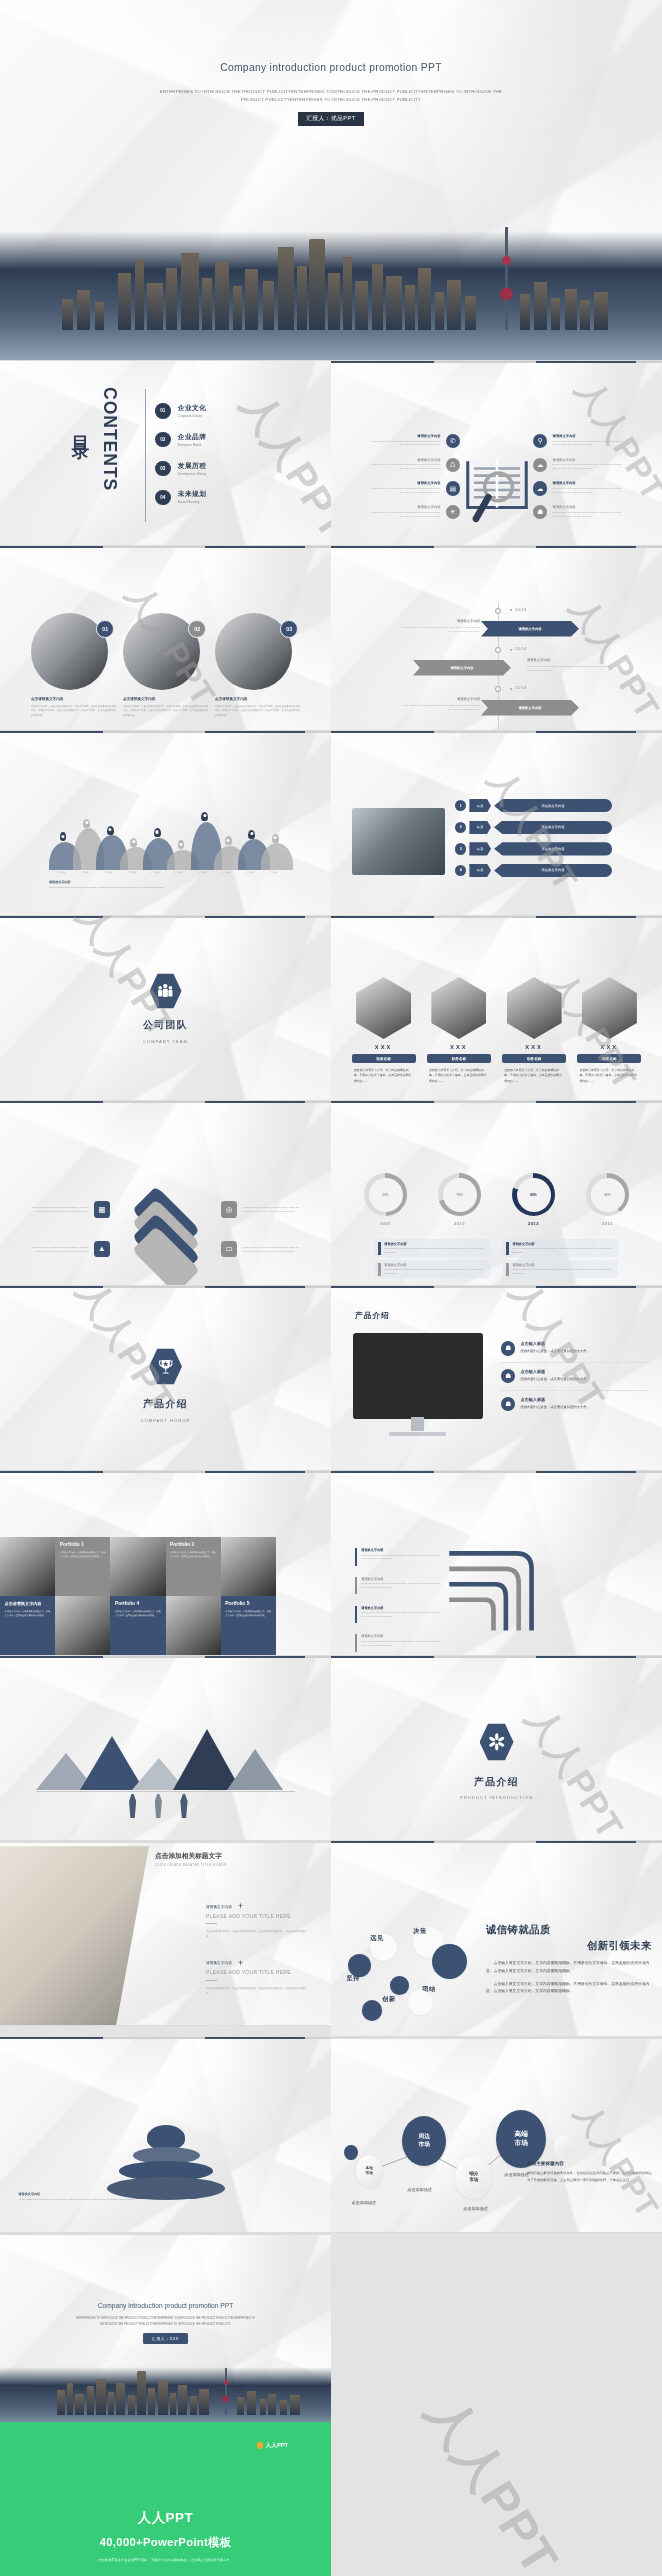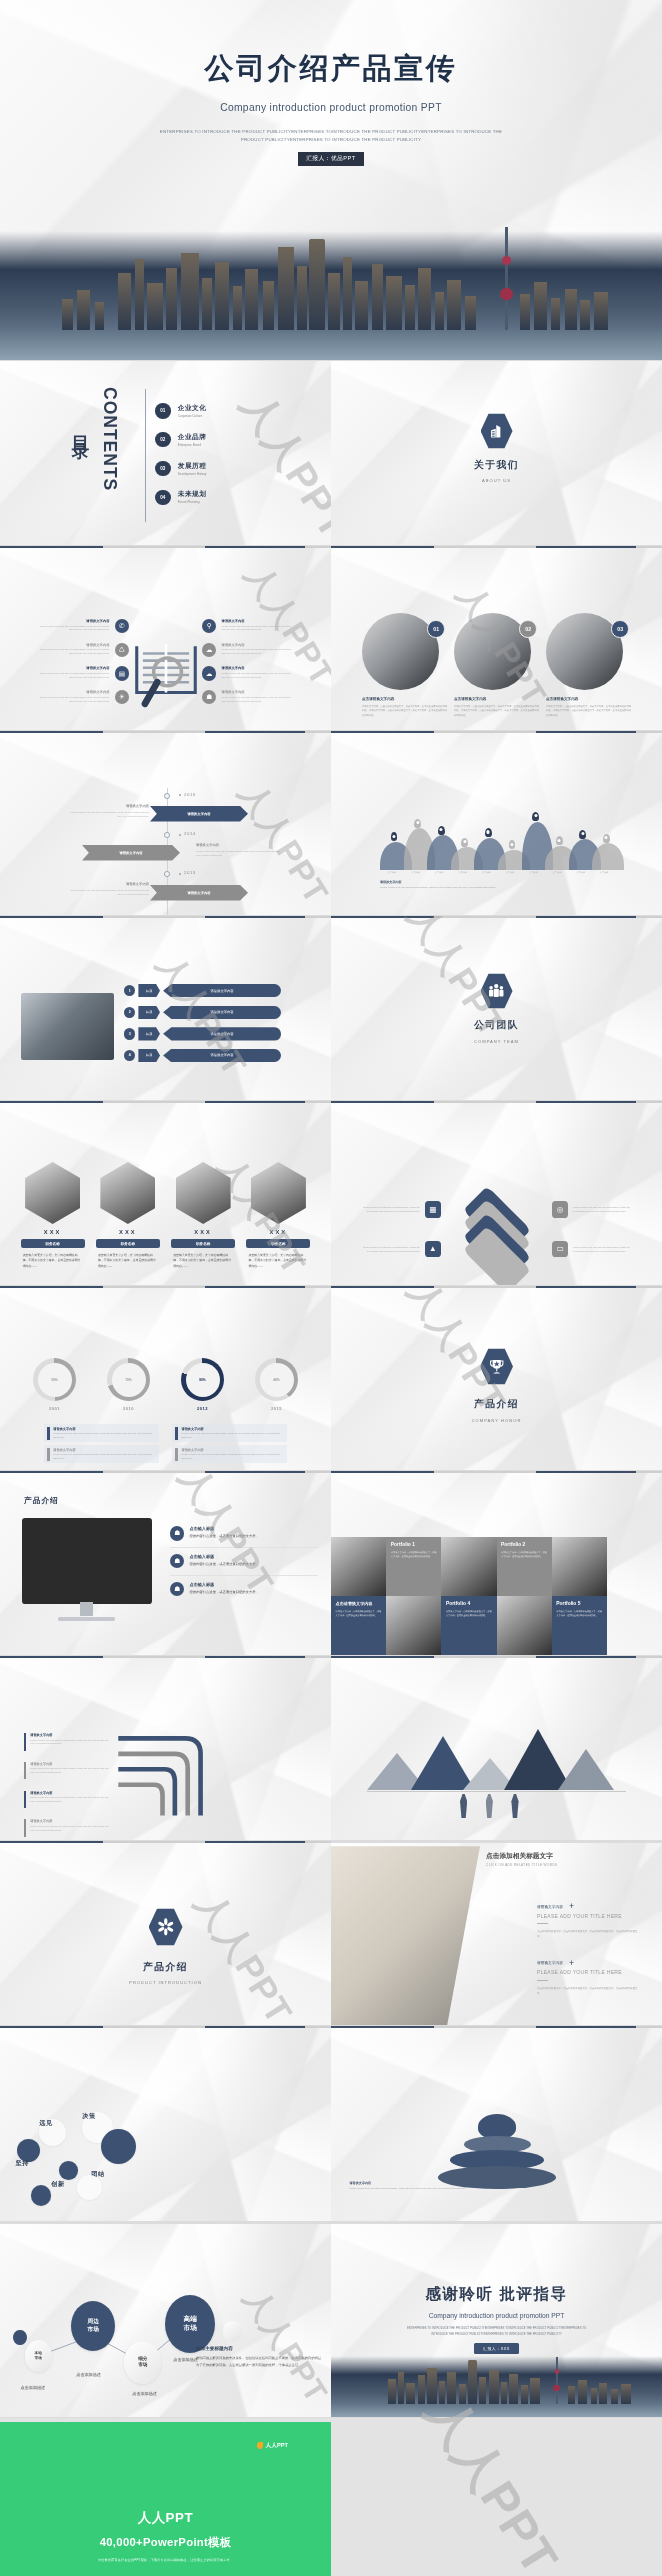--- a/index.html
+++ b/index.html
@@ -138,21 +138,20 @@
     <div class="bld" style="left:551px;width:9.3px;height:32px;"></div>
     <div class="bld" style="left:565px;width:12.4px;height:41px;"></div>
     <div class="bld" style="left:580px;width:10.3px;height:30px;"></div>
     <div class="bld" style="left:594px;width:14.4px;height:38px;"></div>
     <div class="bld" style="left:62px;width:11.3px;height:31px;"></div>
     <div class="bld" style="left:77px;width:13.4px;height:40px;"></div>
     <div class="bld" style="left:95px;width:9.3px;height:28px;"></div>
   </div>
 
   <div style="position:absolute;left:0;right:0;top:49px;z-index:6;">
-    <div class="cover-title">公司介绍产品宣传</div>
     <div class="cover-sub" style="margin-top:13.4px;">Company introduction product promotion PPT</div>
     <div class="cover-desc" style="margin:14.4px auto 0;width:361px;">ENTERPRISES TO INTRODUCE THE PRODUCT PUBLICITYENTERPRISES TOINTRODUCE THE PRODUCT PUBLICITYENTERPRISES TO INTRODUCE THE PRODUCT PUBLICITYENTERPRISES TO INTRODUCE THE PRODUCT PUBLICITY</div>
     <div style="text-align:center;margin-top:7.2px;">
       <span class="cover-badge">汇报人：优品PPT</span>
     </div>
   </div>
 </div>
 
 <div class="grid2">
 
@@ -189,37 +188,20 @@
           <div style="width:15.5px;height:15.5px;border-radius:50%;background:#2f3e55;color:#fff;font-size:4.6px;font-weight:bold;display:flex;align-items:center;justify-content:center;">04</div>
           <div>
             <div style="font-size:6.7px;font-weight:bold;color:#2f3e55;letter-spacing:0.5px;">未来规划</div>
             <div style="font-size:3.1px;color:#8c8c8c;margin-top:1px;">Future Planning</div>
           </div>
         </div>
       </div>
     <div class="wm" style="left:214px;top:77px;font-size:40px;">人人PPT</div>
   </div>
 
-  <div class="slide cell">
-    <div class="poly-bg"></div>
-    <div class="hex" style="position:absolute;left:50%;top:52px;transform:translateX(-50%);width:32px;height:36px;">
-      <svg width="15.5" height="16.5" viewBox="0 0 30 32">
-          <path d="M14 4 L22 8 L22 28 L14 28 Z" fill="#fff"></path>
-          <path d="M4 14 L13 11 L13 28 L4 28 Z" fill="#fff"></path>
-          <g fill="#3d5273">
-            <rect x="6" y="16" width="5" height="1.6"></rect>
-            <rect x="6" y="19" width="5" height="1.6"></rect>
-            <rect x="6" y="22" width="5" height="1.6"></rect>
-            <rect x="6" y="25" width="5" height="1.6"></rect>
-          </g>
-        </svg>
-    </div>
-    <div class="sect-cn" style="position:absolute;left:0;right:0;top:98px;">关于我们</div>
-    <div class="sect-en" style="position:absolute;left:0;right:0;top:114px;">ABOUT US</div>
-  </div>
 
   <div class="slide cell">
     <div class="poly-bg"></div>
     <div class="hdr-line">
         <span class="b1"></span>
         <span class="b2"></span>
       </div>
     <div class="s-title" style="margin-top:11.3px;">点击添加相关标题文字</div>
     <div class="s-sub">CLICK ON ADD RELATED TITLE WORDS</div>
     <div id="icon-grid-left" style="position:absolute;left:36px;top:73px;width:93px;">
@@ -874,20 +856,26 @@
         <div style="position:absolute;left:72px;top:9.3px;font-size:6.2px;font-weight:bold;color:#2f3e55;letter-spacing:0.5px;">决策</div>
         <div style="position:absolute;left:91px;top:26px;width:35px;height:35px;border-radius:50%;background:#3d5273;box-shadow:0 0.5px 2.1px rgba(0,0,0,.07);"></div>
         <div style="position:absolute;left:7.2px;top:36px;width:23px;height:23px;border-radius:50%;background:#3d5273;box-shadow:0 0.5px 2.1px rgba(0,0,0,.07);"></div>
         <div style="position:absolute;left:5.2px;top:56px;font-size:6.2px;font-weight:bold;color:#2f3e55;letter-spacing:0.5px;">坚持</div>
         <div style="position:absolute;left:49px;top:58px;width:18.5px;height:18.5px;border-radius:50%;background:#3d5273;box-shadow:0 0.5px 2.1px rgba(0,0,0,.07);"></div>
         <div style="position:absolute;left:81px;top:67px;font-size:6.2px;font-weight:bold;color:#2f3e55;letter-spacing:0.5px;">团结</div>
         <div style="position:absolute;left:41px;top:77px;font-size:6.2px;font-weight:bold;color:#2f3e55;letter-spacing:0.5px;">创新</div>
         <div style="position:absolute;left:67px;top:72px;width:25px;height:25px;border-radius:50%;background:rgba(250,250,250,.95);box-shadow:0 0.5px 2.1px rgba(0,0,0,.07);"></div>
         <div style="position:absolute;left:20.6px;top:82px;width:20.6px;height:20.6px;border-radius:50%;background:#3d5273;box-shadow:0 0.5px 2.1px rgba(0,0,0,.07);"></div>
       </div>
+    <div style="position:absolute;left:155px;right:10.3px;top:82px;">
+      <div style="font-size:10.3px;font-weight:bold;color:#2f3e55;letter-spacing:0.5px;">诚信铸就品质</div>
+      <div style="font-size:10.3px;font-weight:bold;color:#2f3e55;letter-spacing:0.5px;text-align:right;margin-top:2.1px;">创新引领未来</div>
+      <div style="font-size:3.8px;color:#4b4b4b;line-height:2;text-indent:2em;margin-top:7.2px;">点击输入简要文字介绍，文字内容需概括精炼。不用多余的文字修饰，言简意赅的说明分项内容。点击输入简要文字介绍，文字内容需概括精炼。</div>
+      <div style="font-size:3.8px;color:#4b4b4b;line-height:2;text-indent:2em;margin-top:5.2px;">点击输入简要文字介绍，文字内容需概括精炼。不用多余的文字修饰，言简意赅的说明分项内容。点击输入简要文字介绍，文字内容需概括精炼。</div>
+    </div>
   </div>
 
   <div class="slide cell tall">
     <div class="poly-bg"></div>
     <div class="hdr-line">
         <span class="b1"></span>
         <span class="b2"></span>
       </div>
     <div class="s-title" style="margin-top:13.4px;">点击添加相关标题文字</div>
     <div class="s-sub">CLICK ON ADD RELATED TITLE WORDS</div>
@@ -927,21 +915,20 @@
       <div style="font-size:4.6px;font-weight:bold;color:#2f3e55;">添加主要标题内容</div>
       <div style="font-size:3.3px;color:#555;line-height:2;margin-top:4.1px;">发现问题是解决问题的先决条件，但仅仅满足提出问题是不够的。提出问题的目的就是为了有效的解决问题。人生就是解决一系列问题的过程，个体或是生活。</div>
     </div>
     <div class="wm" style="left:222px;top:103px;font-size:31px;">人人PPT</div>
   </div>
 
   <div class="slide cell tall">
     <div class="poly-bg"></div>
     <div class="hdr-line" style="background:#dcdcdc;"></div>
     <div style="position:absolute;left:0;right:0;top:62px;z-index:4;">
-      <div style="font-size:15.5px;font-weight:bold;color:#2f3e55;text-align:center;letter-spacing:1.5px;">感谢聆听 批评指导</div>
       <div style="font-size:6.7px;color:#44566e;text-align:center;margin-top:7.2px;">Company introduction product promotion PPT</div>
       <div style="font-size:2.8px;color:#707b88;text-align:center;line-height:2;width:185px;margin:7.2px auto 0;">ENTERPRISES TO INTRODUCE THE PRODUCT PUBLICITYENTERPRISES TOINTRODUCE THE PRODUCT PUBLICITYENTERPRISES TO INTRODUCE THE PRODUCT PUBLICITYENTERPRISES TO INTRODUCE THE PRODUCT PUBLICITY</div>
       <div style="text-align:center;margin-top:5.2px;">
         <span style="background:#3d5273;color:#fff;font-size:3.9px;padding:3.1px 9.3px;display:inline-block;border-radius:1.5px;letter-spacing:0.5px;">汇报人：XXX</span>
       </div>
     </div>
     <div class="skyline" style="height:61px;">
       <div class="water" style="height:14.4px;"></div>
       <div class="bld" style="bottom:13.4px;left:57px;width:8.2px;height:25px;"></div>
       <div class="bld" style="bottom:13.4px;left:67px;width:6.2px;height:32px;"></div>

